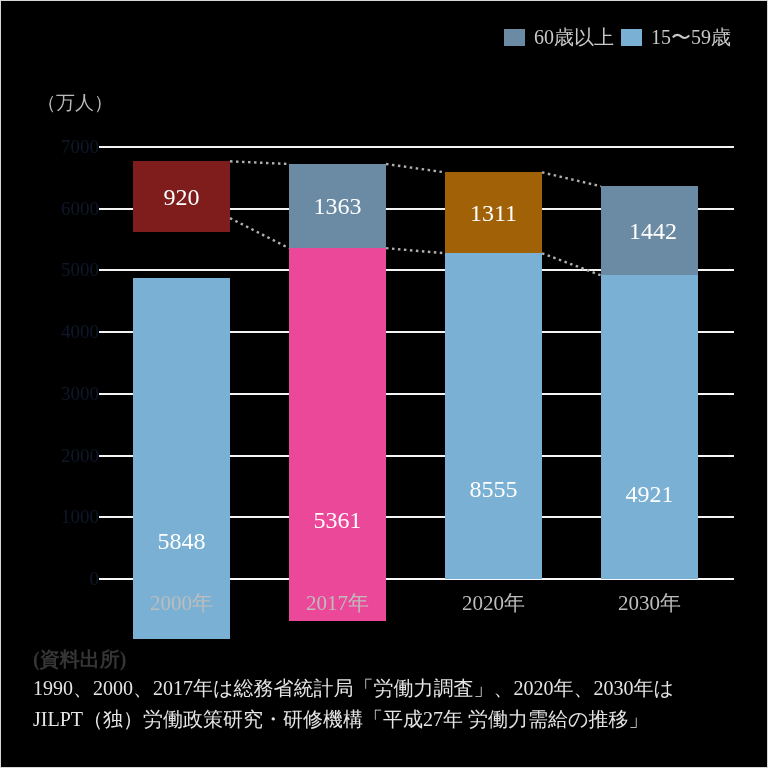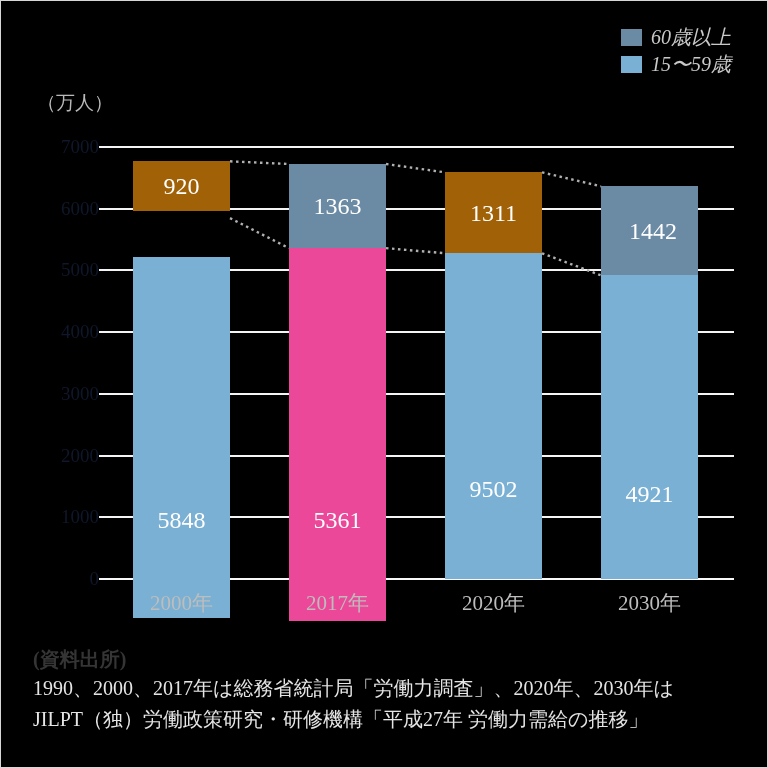--- a/index.html
+++ b/index.html
@@ -19,24 +19,23 @@
     border: 1px solid #d7d7d7;
     overflow: hidden;
   }
 
   
   #legend {
     position: absolute;
     right: 36px;
     top: 26px;
     display: flex;
-    flex-direction: column;
+    flex-direction: row;
     align-items: flex-end;
     gap: 7px;
-    font-style: italic;
   }
   .legend-row {
     display: flex;
     align-items: center;
     gap: 9px;
   }
   .legend-swatch {
     width: 21px;
     height: 17px;
     display: inline-block;
@@ -195,21 +194,21 @@
         </div>
         <div class="gridline" style="top: 369.286px;">
           <span class="ytick-label">1000</span>
         </div>
         <div class="gridline baseline" style="top: 431px;">
           <span class="ytick-label">0</span>
         </div>
       </div>
     <div id="bars">
         <div class="bar-group" style="left: 34px; width: 97px; height: 417.682px;">
-          <div class="bar-seg seg-upper" style="height: 50px; background: #a16207;">
+          <div class="bar-seg seg-upper" style="height: 71px; background: #7f1d1d;">
             <span class="bar-seg-value">920</span>
           </div>
           <div class="bar-seg seg-lower" style="height: 360.905px; background: rgb(121, 176, 211); margin-top: 46px;">
             <span class="bar-seg-value">5848</span>
           </div>
           <span class="xtick-label">2000年</span>
         </div>
         <div class="bar-group" style="left: 190px; width: 97px; height: 414.967px; margin-top: 38px;">
           <div class="bar-seg seg-upper" style="height: 84.1166px; background: rgb(107, 138, 163);">
             <span class="bar-seg-value">1363</span>
@@ -217,21 +216,21 @@
           <div class="bar-seg seg-lower" style="height: 373px; background: #ec4899;">
             <span class="bar-seg-value">5361</span>
           </div>
           <span class="xtick-label">2017年</span>
         </div>
         <div class="bar-group" style="left: 346px; width: 97px; height: 406.635px;">
           <div class="bar-seg seg-upper" style="height: 80.9074px; background: #a16207;">
             <span class="bar-seg-value">1311</span>
           </div>
           <div class="bar-seg seg-lower" style="height: 325.728px; background: rgb(121, 176, 211);">
-            <span class="bar-seg-value">9502</span>
+            <span class="bar-seg-value">8555</span>
           </div>
           <span class="xtick-label">2020年</span>
         </div>
         <div class="bar-group" style="left: 502px; width: 97px; height: 392.688px;">
           <div class="bar-seg seg-upper" style="height: 88.992px; background: rgb(107, 138, 163); padding-left: 7px;">
             <span class="bar-seg-value">1442</span>
           </div>
           <div class="bar-seg seg-lower" style="height: 303.696px; background: rgb(121, 176, 211);">
             <span class="bar-seg-value">4921</span>
           </div>

